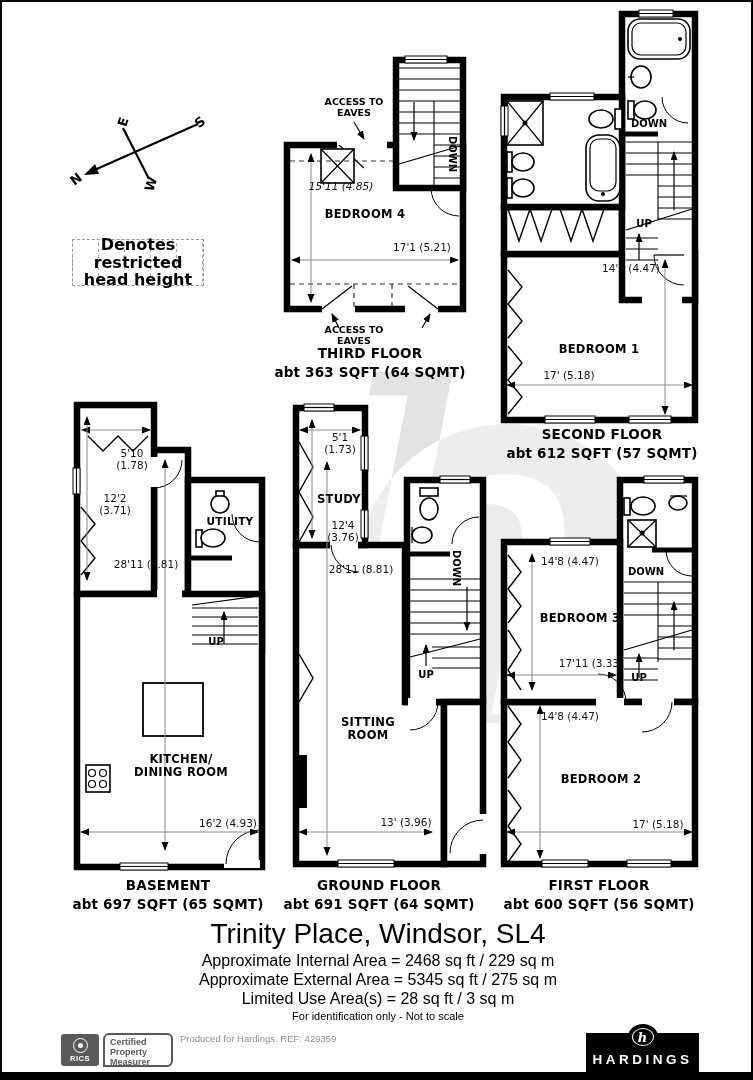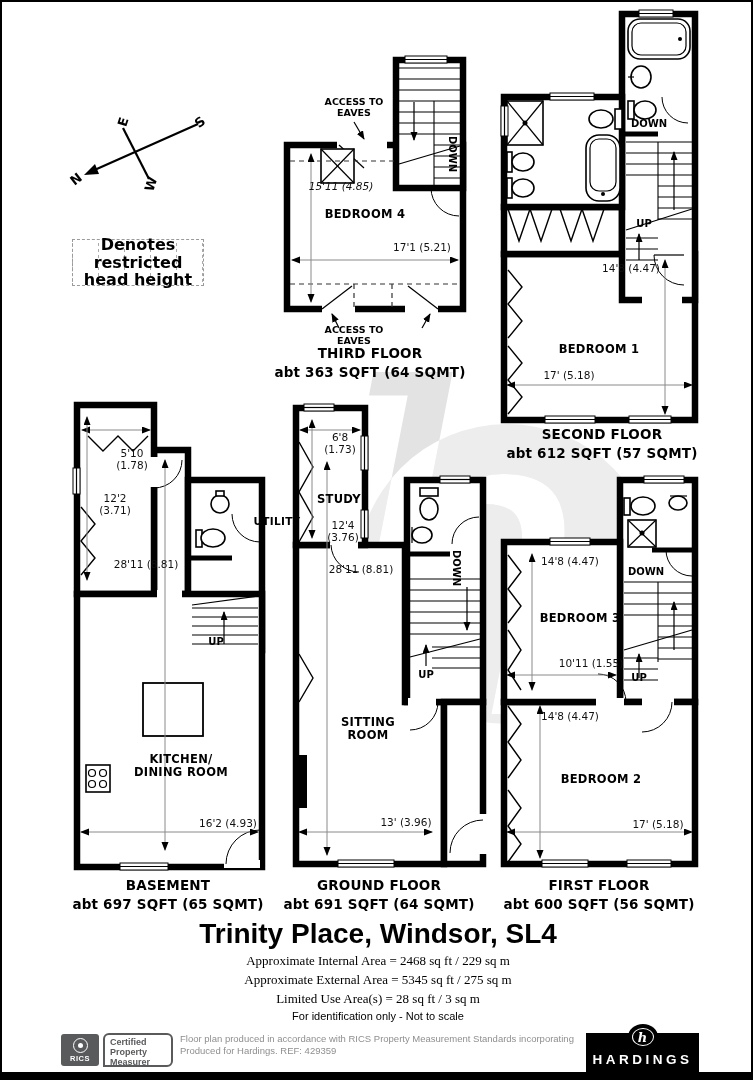--- a/index.html
+++ b/index.html
@@ -32,22 +32,22 @@
   .acc{font-weight:bold;font-size:9.5px;}
   .cletter{position:absolute;transform:translate(-50%,-50%);font-weight:bold;font-size:13px;}
   .legendbox{position:absolute;left:70px;top:237px;width:132px;height:47px;
      border:1px dashed #9a9a9a;box-sizing:border-box;
      background-image:repeating-linear-gradient(180deg,#fff 0 3px,transparent 3px 6px),
                       repeating-linear-gradient(90deg,transparent 0 25px,#aaa 25px 26px);
      display:flex;align-items:center;justify-content:center;}
   .legendbox .lbl{position:static;transform:none;font-weight:bold;font-size:16px;width:114px;}
   
   .tb{font-family:"Liberation Sans",sans-serif;}
-  .title{font-size:28px;font-weight:bold;}
-  .area{font-size:13px;font-family:Liberation Serif, serif;}
+  .title{font-size:28px;font-weight:normal;}
+  .area{font-size:16px;}
   .ident{font-size:11px;}
   
   .ricsbox{position:absolute;left:59px;top:1032px;width:38px;height:32px;background:#595a5c;
      border-radius:3px;display:flex;flex-direction:column;align-items:center;justify-content:center;}
   .ricscircle{width:13px;height:13px;border:1.5px solid #fff;border-radius:50%;
      display:flex;align-items:center;justify-content:center;margin-bottom:1px;}
   .ricsdot{width:5px;height:5px;background:#fff;border-radius:50%;}
   .ricstxt{color:#fff;font-weight:bold;font-size:7.5px;font-family:"Liberation Sans",sans-serif;letter-spacing:.5px;}
   .certbox{position:absolute;left:101px;top:1031px;width:70px;height:34px;box-sizing:border-box;
      border:2px solid #595a5c;border-radius:6px 6px 6px 0;padding:2px 0 0 5px;
@@ -387,41 +387,41 @@
   <div class="lbl dimt" style="left:629px;top:267px;">14'8 (4.47)</div>
   <div class="lbl room" style="left:597px;top:325px;margin-top:22px;">BEDROOM 1</div>
   <div class="lbl dimt" style="left:567px;top:374px;">17' (5.18)</div>
   <div class="lbl cap" style="left:600px;top:433px;">SECOND FLOOR</div>
   <div class="lbl cap" style="left:600px;top:452px;">abt 612 SQFT (57 SQMT)</div>
 
   <div class="lbl ud" style="left:644px;top:570px;">DOWN</div>
   <div class="lbl ud" style="left:637px;top:676px;">UP</div>
   <div class="lbl dimt" style="left:568px;top:560px;">14'8 (4.47)</div>
   <div class="lbl room" style="left:578px;top:616px;">BEDROOM 3</div>
-  <div class="lbl dimt" style="left:589px;top:662px;">10'11 (1.55)</div>
+  <div class="lbl dimt" style="left:589px;top:662px;">17'11 (3.33)</div>
   <div class="lbl dimt" style="left:568px;top:715px;">14'8 (4.47)</div>
   <div class="lbl room" style="left:599px;top:777px;">BEDROOM 2</div>
   <div class="lbl dimt" style="left:656px;top:823px;">17' (5.18)</div>
   <div class="lbl cap" style="left:597px;top:884px;">FIRST FLOOR</div>
   <div class="lbl cap" style="left:597px;top:903px;">abt 600 SQFT (56 SQMT)</div>
 
-  <div class="lbl dimt wrap" style="left:338px;top:442px;width:48px;">6'8 (1.73)</div>
+  <div class="lbl dimt wrap" style="left:338px;top:442px;width:48px;">5'1 (1.73)</div>
   <div class="lbl room" style="left:337px;top:497px;">STUDY</div>
   <div class="lbl dimt wrap" style="left:341px;top:530px;width:48px;">12'4 (3.76)</div>
   <div class="lbl dimt" style="left:359px;top:568px;">28'11 (8.81)</div>
   <div class="lbl ud rot90" style="left:454px;top:566px;">DOWN</div>
   <div class="lbl ud" style="left:424px;top:673px;">UP</div>
   <div class="lbl room wrap" style="left:366px;top:727px;width:66px;">SITTING ROOM</div>
   <div class="lbl dimt" style="left:404px;top:821px;">13' (3.96)</div>
   <div class="lbl cap" style="left:377px;top:884px;">GROUND FLOOR</div>
   <div class="lbl cap" style="left:377px;top:903px;">abt 691 SQFT (64 SQMT)</div>
 
   <div class="lbl dimt wrap" style="left:130px;top:458px;width:48px;">5'10 (1.78)</div>
   <div class="lbl dimt wrap" style="left:113px;top:503px;width:48px;">12'2 (3.71)</div>
-  <div class="lbl room" style="left:228px;top:520px;font-size:10.5px;margin-left:47px;">UTILITY</div>
+  <div class="lbl room" style="left:228px;top:520px;font-size:10.5px;">UTILITY</div>
   <div class="lbl dimt" style="left:144px;top:563px;">28'11 (8.81)</div>
   <div class="lbl ud" style="left:214px;top:640px;">UP</div>
   <div class="lbl room wrap" style="left:179px;top:764px;width:96px;">KITCHEN/ DINING ROOM</div>
   <div class="lbl dimt" style="left:226px;top:822px;">16'2 (4.93)</div>
   <div class="lbl cap" style="left:166px;top:884px;">BASEMENT</div>
   <div class="lbl cap" style="left:166px;top:903px;">abt 697 SQFT (65 SQMT)</div>
 
   <div class="lbl tb title" style="left:376px;top:932px;">Trinity Place, Windsor, SL4</div>
   <div class="lbl tb area" style="left:376px;top:959px;">Approximate Internal Area = 2468 sq ft / 229 sq m</div>
   <div class="lbl tb area" style="left:376px;top:978px;">Approximate External Area = 5345 sq ft / 275 sq m</div>
@@ -433,21 +433,20 @@
         <span class="ricsdot"></span>
       </span>
     <span class="ricstxt">RICS</span>
   </div>
   <div class="certbox">
     <div>Certified</div>
     <div>Property</div>
     <div>Measurer</div>
   </div>
   <div class="discl">
-    <div>Floor plan produced in accordance with RICS Property Measurement Standards incorporating</div>
     <div>Produced for Hardings.   REF:  429359</div>
   </div>
   <div class="hardings">
     <div class="hellipse">
       <span class="ring">
           <span class="hl">h</span>
         </span>
     </div>
     <div class="hname">HARDINGS</div>
   </div>

